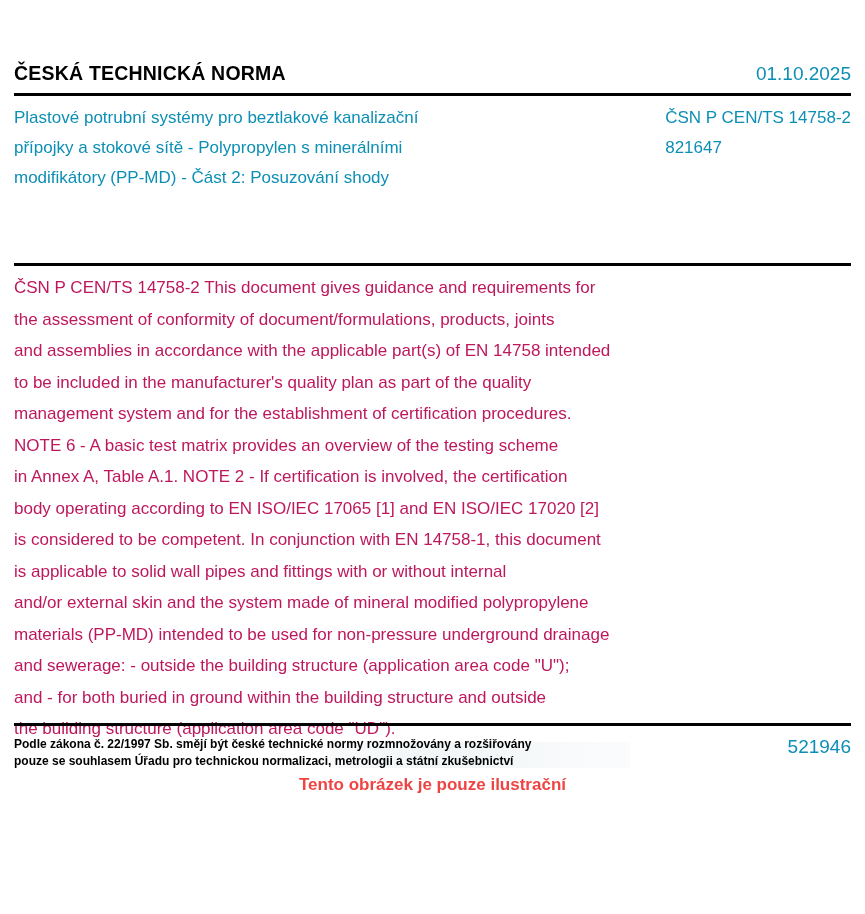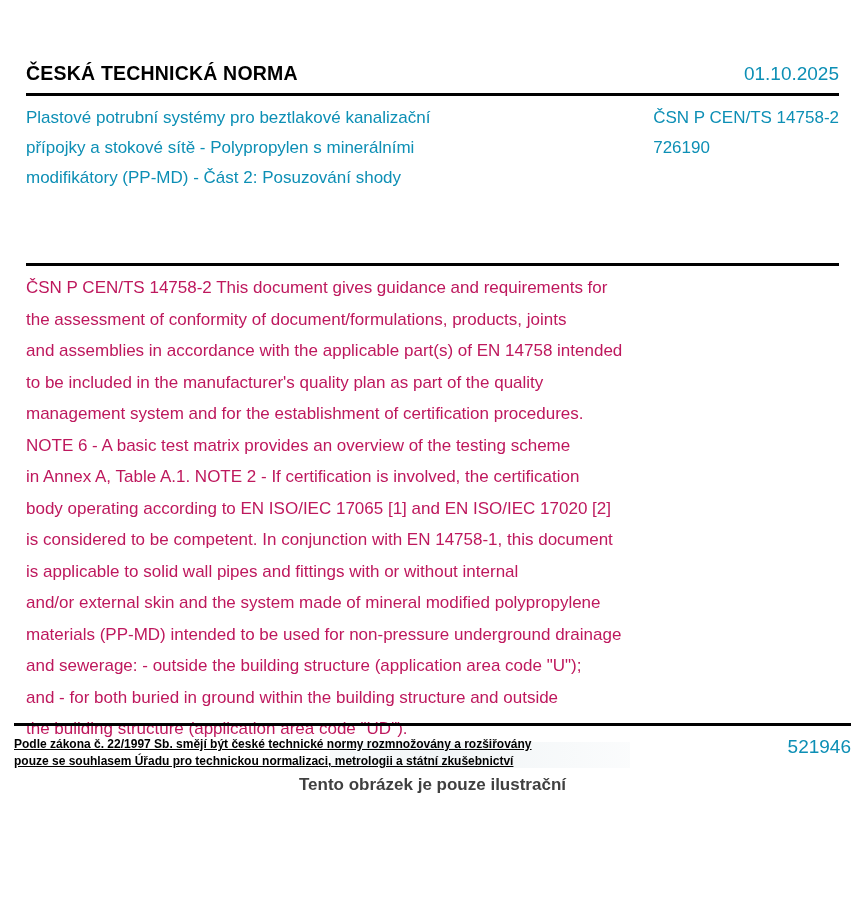--- a/index.html
+++ b/index.html
@@ -13,21 +13,21 @@
     font-family: "Liberation Sans", sans-serif;
     color: #0d8fb5;
     position: relative;
     overflow: hidden;
   }
   .page {
     position: relative;
     width: 865px;
     height: 784px;
     box-sizing: border-box;
-    padding: 0 26px;
+    padding: 0 14px;
   }
   
   .header-row {
     display: flex;
     align-items: flex-end;
     justify-content: space-between;
     padding-top: 62px;
   }
   .norma-title {
     font-size: 19.5px;
@@ -84,21 +84,21 @@
   }
   .abstract div {
     white-space: nowrap;
   }
   
   .illus-note {
     margin-top: 30px;
     text-align: center;
     font-size: 17px;
     font-weight: bold;
-    color: #404040;
+    color: #ef4444;
   }
   
   .footer-rule {
     position: absolute;
     left: 14px;
     right: 14px;
     bottom: 58px;
     height: 3px;
     background: #000000;
   }
@@ -112,21 +112,20 @@
     align-items: flex-start;
   }
   .footer-text {
     font-size: 12px;
     font-weight: bold;
     line-height: 17px;
     color: #000000;
   }
   .footer-text div {
     white-space: nowrap;
-    text-decoration: underline;
   }
   .footer-number {
     font-size: 19px;
     color: #0d8fb5;
     white-space: nowrap;
     text-align: right;
   }
   
   .wm {
     position: absolute;
@@ -151,21 +150,21 @@
   <div class="rule"></div>
 
   <div class="title-block">
     <div class="title-left">
       <div>Plastové potrubní systémy pro beztlakové kanalizační</div>
       <div>přípojky a stokové sítě - Polypropylen s minerálními</div>
       <div>modifikátory (PP-MD) - Část 2: Posuzování shody</div>
     </div>
     <div class="title-right">
       <div>ČSN P CEN/TS 14758-2</div>
-      <div>726190</div>
+      <div>821647</div>
     </div>
   </div>
 
   <div class="abstract-rule-wrap">
     <div class="rule thin"></div>
   </div>
 
   <div class="abstract">
     <div>ČSN P CEN/TS 14758-2 This document gives guidance and requirements for</div>
     <div>the assessment of conformity of document/formulations, products, joints</div>

